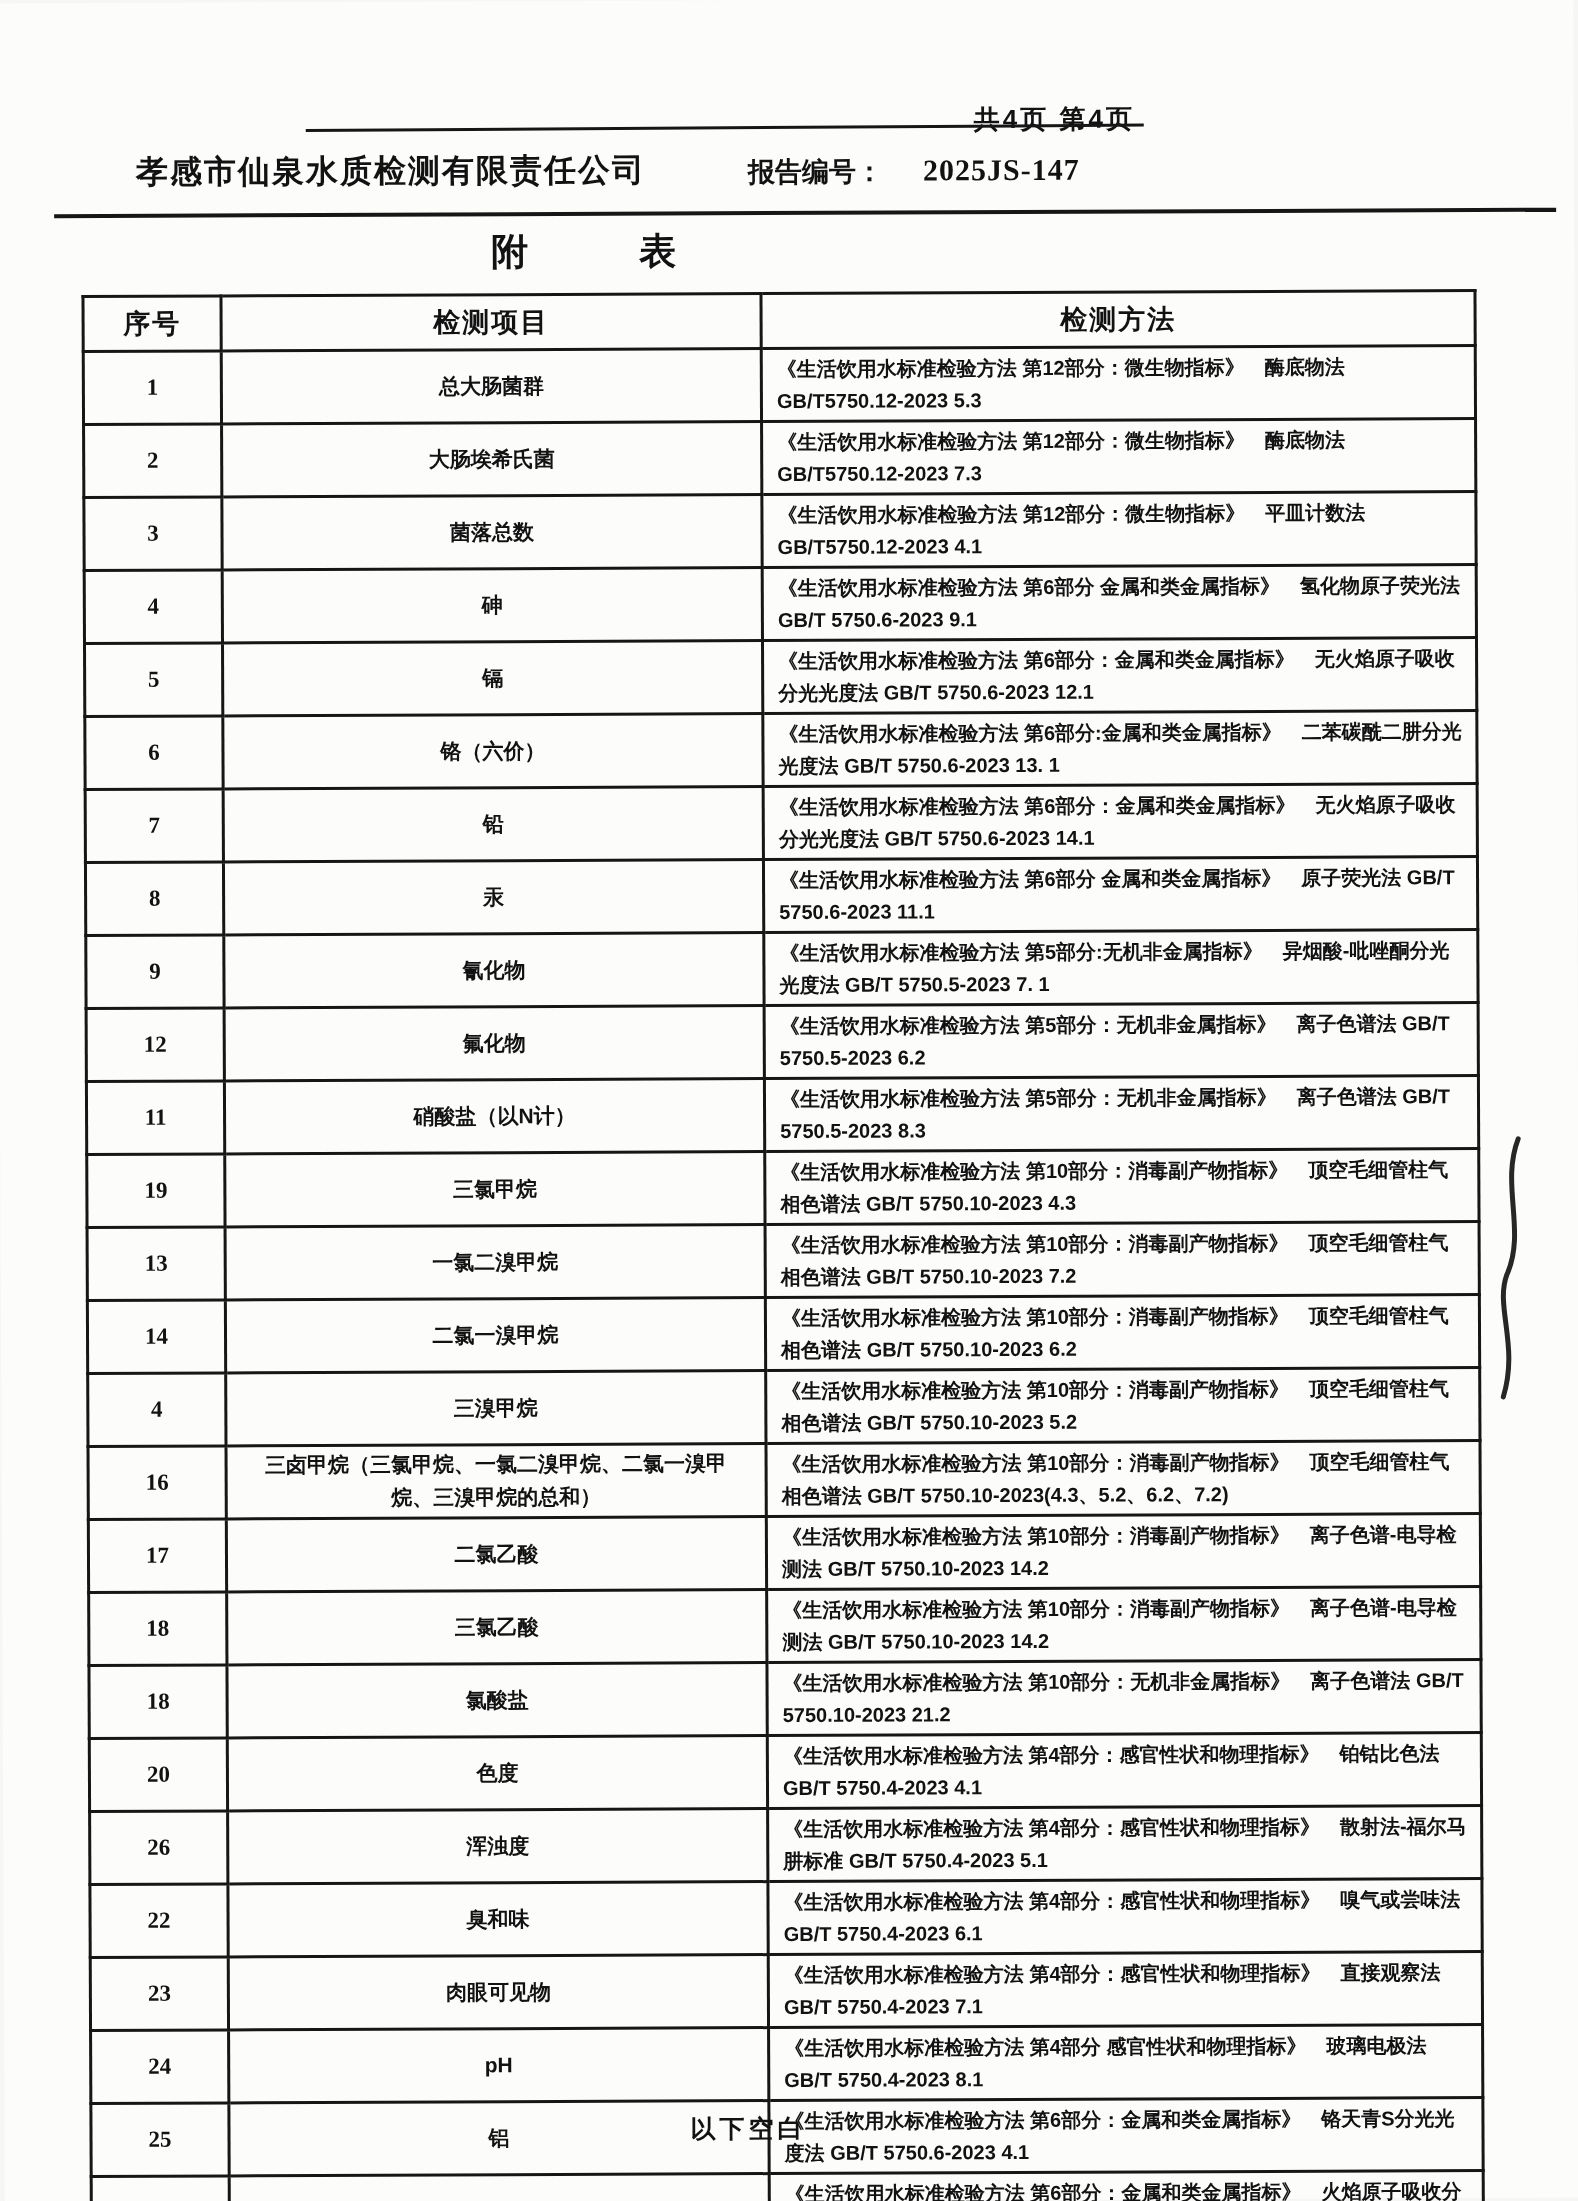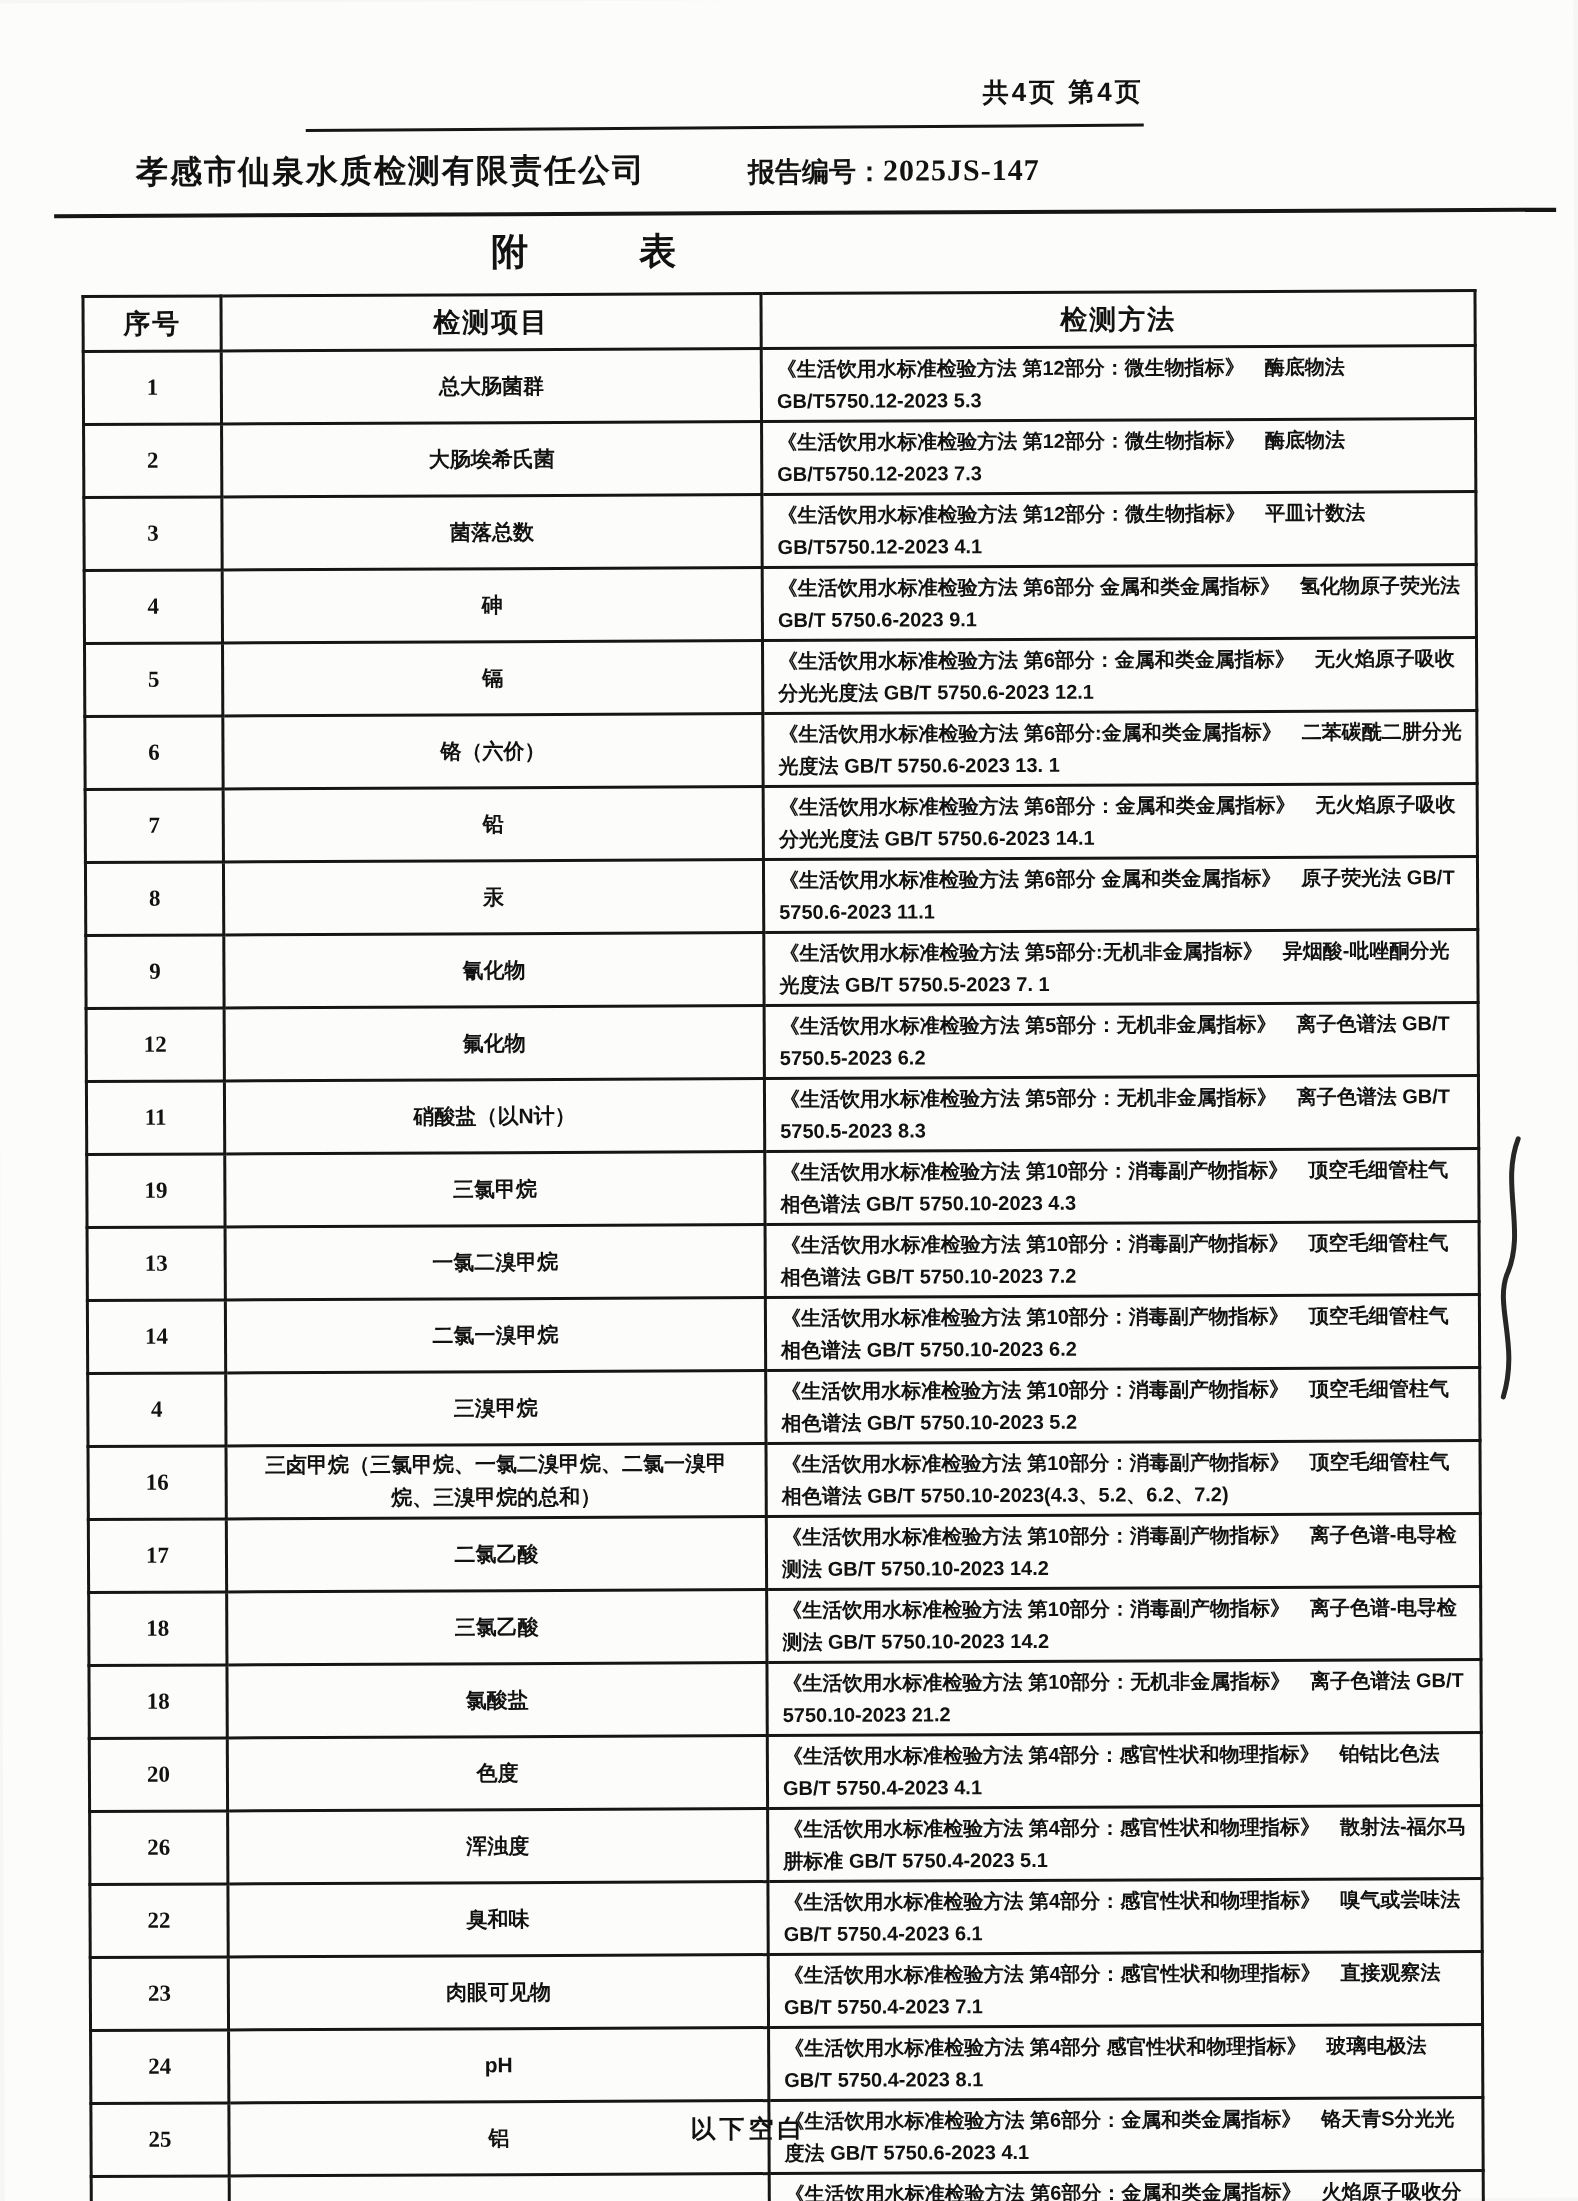--- a/index.html
+++ b/index.html
@@ -9,39 +9,40 @@
     font-family:"Liberation Serif","DejaVu Serif",serif;
     color:#121212;
     overflow:hidden;
   }
   .sheet {
     position:relative; width:1578px; height:2201px;
     background:#fcfcfb;
     transform:rotate(-0.25deg);
   }
   .page-info {
-    position:absolute; top:76px; left:978px;
-    font-family:"Liberation Sans","DejaVu Sans",sans-serif;
-    font-size:26px; font-weight:bold; letter-spacing:3px;margin-left:9px;
+    position:absolute; top:103px; left:978px;
+    font-family:"Liberation Sans","DejaVu Sans",sans-serif;
+    font-size:26px; font-weight:bold; letter-spacing:3px;
   }
   .rule-1 {
     position:absolute; top:126px; left:310px; width:838px; height:3px;
     background:#161616; transform:rotate(-0.12deg);
   }
   .company {
     position:absolute; top:148px; left:140px;
     font-family:"Liberation Sans","DejaVu Sans",sans-serif;
     font-size:32px; font-weight:bold; letter-spacing:2px;
   }
   .report-line {
     position:absolute; top:154px; left:752px;
     font-family:"Liberation Sans","DejaVu Sans",sans-serif;
     font-size:27px; font-weight:bold;
   }
   .report-line .value {
+    margin-left:40px;
     font-family:"Liberation Serif","DejaVu Serif",serif;
     font-size:30px; letter-spacing:1px;
   }
   .rule-2 {
     position:absolute; top:211px; left:58px; width:1502px; height:4px;
     background:#161616;
   }
   .doc-title {
     position:absolute; top:226px; left:0; width:1175px;
     text-align:center;

